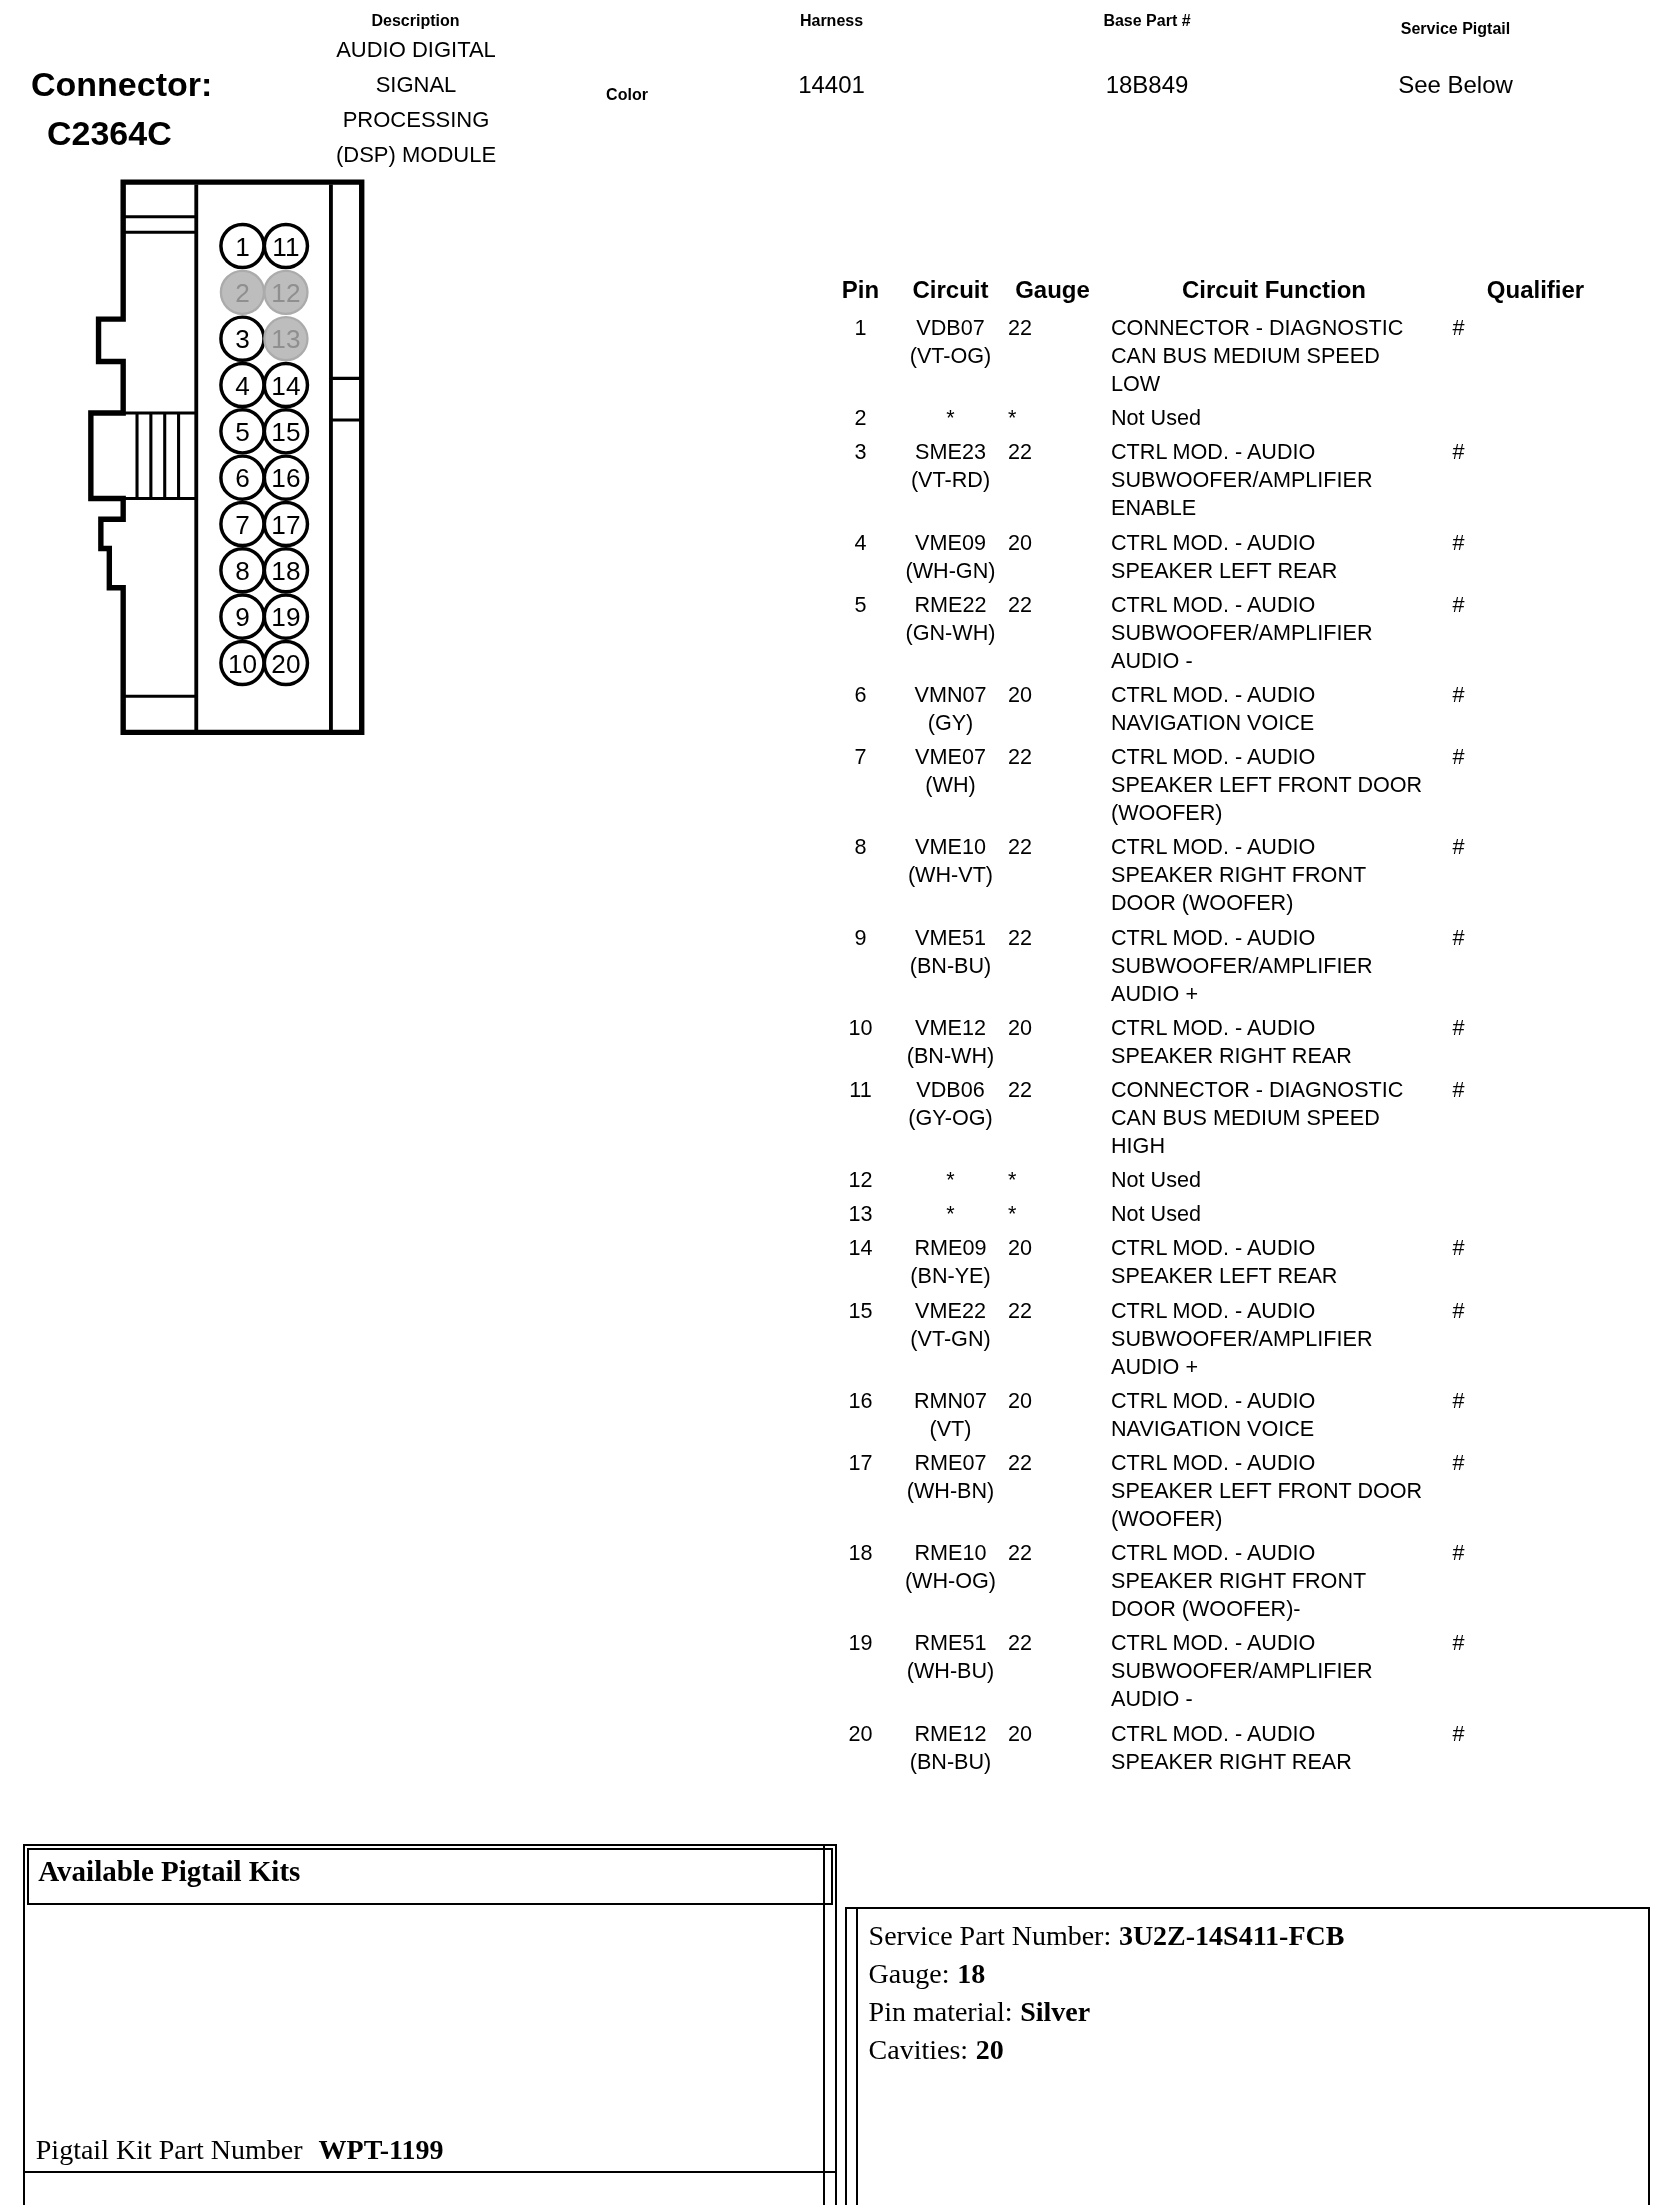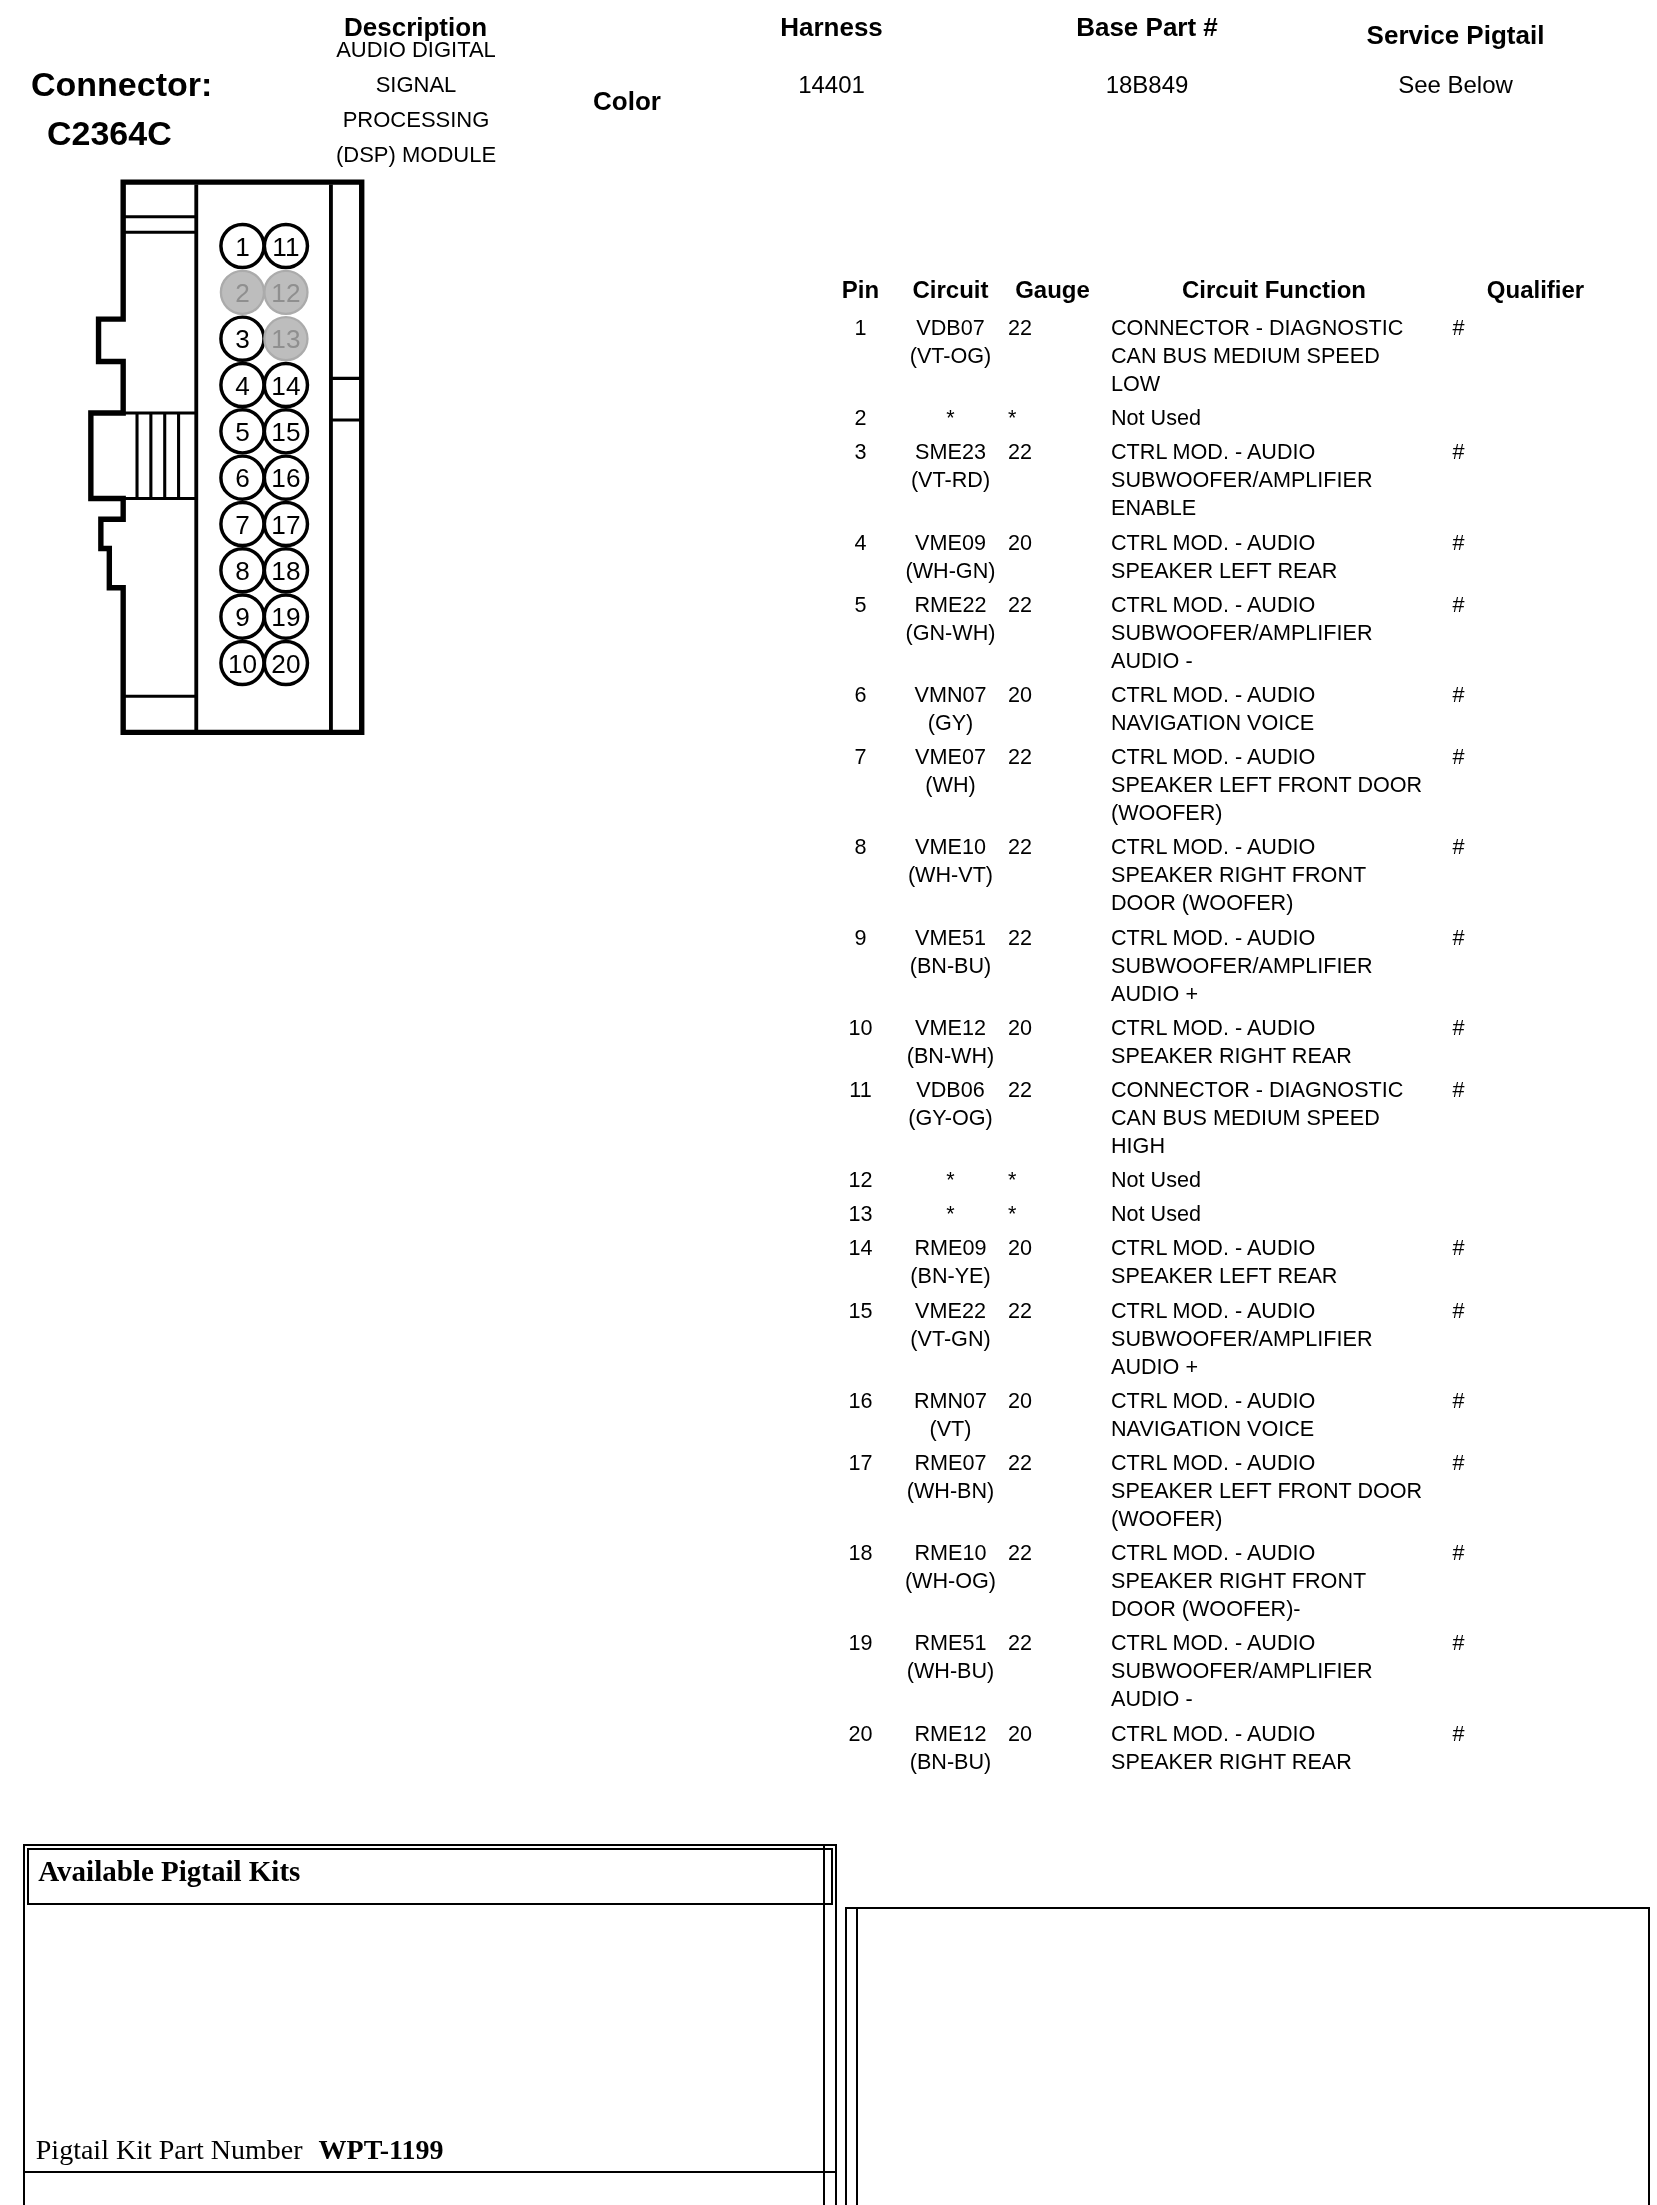--- a/index.html
+++ b/index.html
@@ -2,21 +2,21 @@
 <html style="font-size:12.3px"><head>
 <meta charset="utf-8">
 <style>
   html,body{margin:0;padding:0;background:#ffffff;}
   .page{
     position:relative;width:1657px;height:2205px;background:#fff;color:#000;
     font-family:"Liberation Sans","DejaVu Sans",sans-serif;overflow:hidden;
   }
   .abs{position:absolute;}
   .ctr{text-align:center;}
-  .hdr-label{font-weight:bold;font-size:26px;}
+  .hdr-label{font-weight:bold;font-size:16px;}
   .hdr-value{font-size:24px;}
   .connector-label{font-weight:bold;font-size:34px;line-height:43px;}
   .desc-value{font-size:22px;line-height:35px;white-space:pre-line;}
   
   .ptable-head,.prow{display:grid;grid-template-columns:65px 115px 89px 354px 169px;}
   .ptable-head{font-weight:bold;font-size:24px;}
   .ptable-head .h{text-align:center;}
   .prows{display:flex;flex-direction:column;gap:6.2px;}
   .prow{font-size:21.6px;line-height:28px;}
   .c-pin{text-align:center;}
@@ -331,16 +331,30 @@
     <div class="title-cell">Available Pigtail Kits</div>
     <div class="kit-line">
       <span>Pigtail Kit Part Number</span><b>WPT-1199</b>
     </div>
     <div class="kit-underline"></div>
     <div class="inner-vline-l"></div>
   </div>
 
   <div class="abs right-box serif">
     <div class="inner-vline-r"></div>
+    <div class="svc-content">
+      <div class="svc-line">
+        <span>Service Part Number:</span><b>3U2Z-14S411-FCB</b>
+      </div>
+      <div class="svc-line">
+        <span>Gauge:</span><b>18</b>
+      </div>
+      <div class="svc-line">
+        <span>Pin material:</span><b>Silver</b>
+      </div>
+      <div class="svc-line">
+        <span>Cavities:</span><b>20</b>
+      </div>
+    </div>
   </div>
 
 </div>
 
 
 </body></html>

